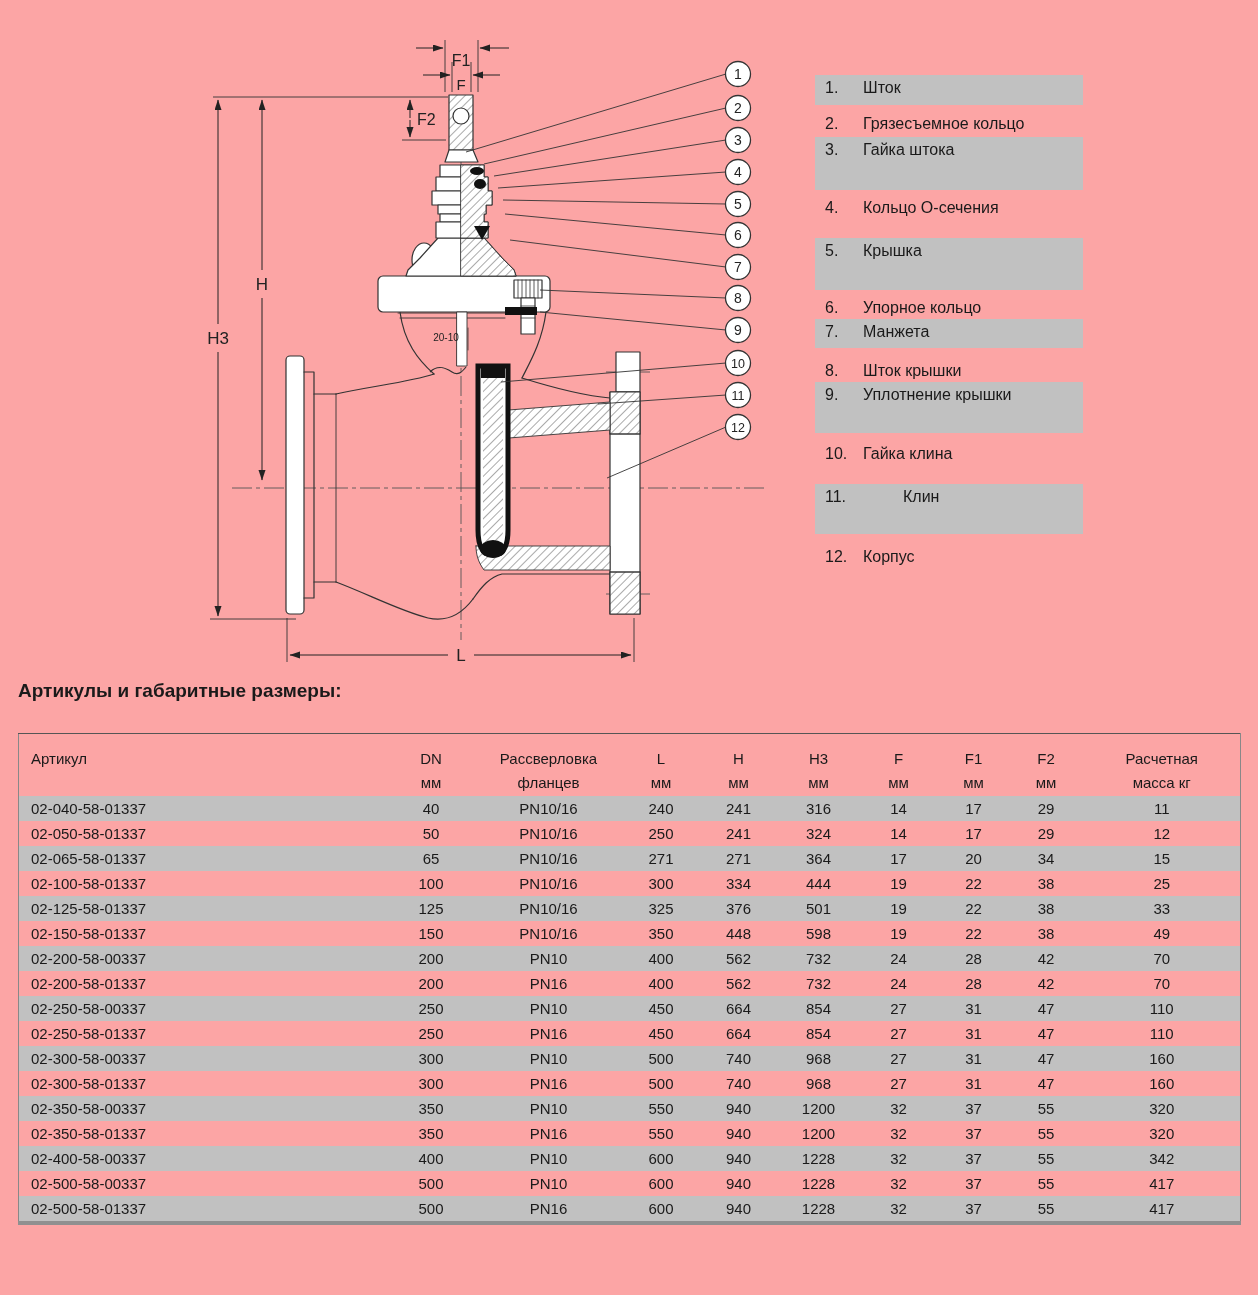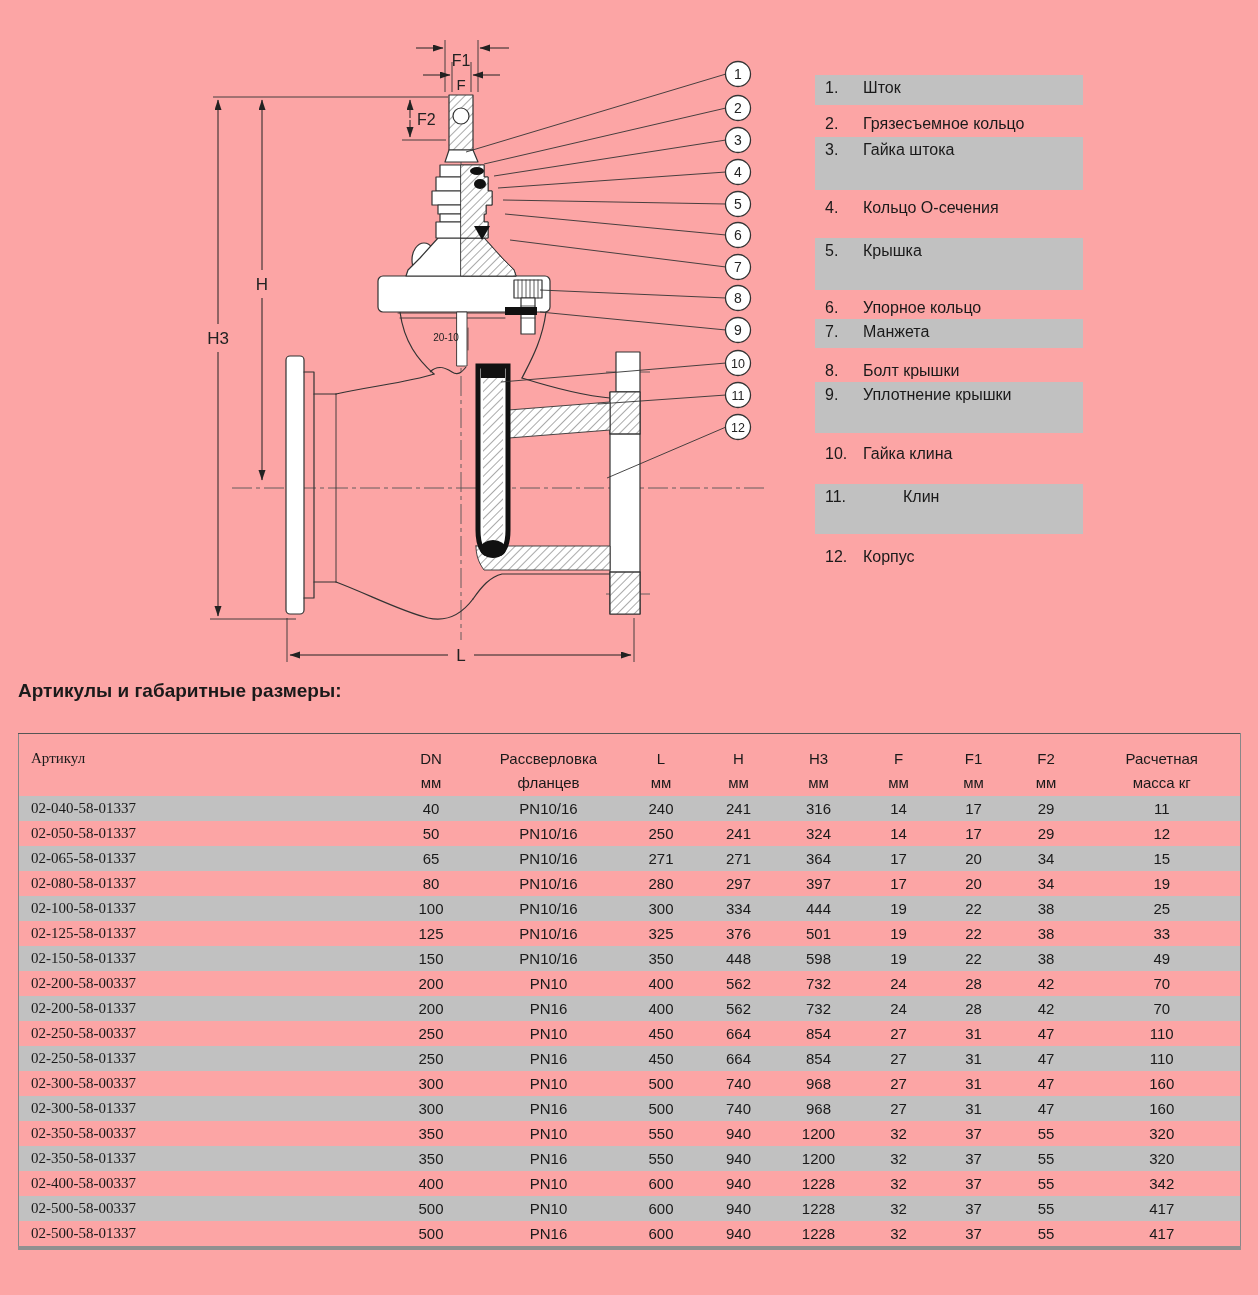--- a/index.html
+++ b/index.html
@@ -30,21 +30,21 @@
   .part-item:nth-child(12) { height:24px; }
   
   .section-title { position:absolute; left:18px; top:680px; font-size:19px; font-weight:bold; margin:0; }
   .dim-table {
     position:absolute; left:18px; top:733px; width:1222px;
     border-collapse:collapse; table-layout:fixed; font-size:15px;
     border-top:1px solid #555; border-left:1px solid #888; border-right:1px solid #888;
     border-bottom:4px solid #909090;
   }
   .dim-table td { padding:0; text-align:center; vertical-align:middle; overflow:hidden; white-space:nowrap; }
-  .dim-table td:first-child { text-align:left; padding-left:12px;font-family:Liberation Serif, serif; }
+  .dim-table td:first-child { text-align:left; padding-left:12px; }
   .dim-table thead tr.h1row td { height:33px; vertical-align:bottom; padding-bottom:2px; }
   .dim-table thead tr.h2row td { height:27px; vertical-align:middle; }
   .dim-table tbody td { height:25px; }
   .dim-table tbody tr:nth-child(odd) { background:#c1c1c1; }
 </style>
 </head>
 <body>
 
 <div class="page">
 
@@ -234,21 +234,21 @@
       <div class="part-item">
         <span class="part-num">6.</span>
         <span class="part-label">Упорное кольцо</span>
       </div>
       <div class="part-item">
         <span class="part-num">7.</span>
         <span class="part-label">Манжета</span>
       </div>
       <div class="part-item">
         <span class="part-num">8.</span>
-        <span class="part-label">Болт крышки</span>
+        <span class="part-label">Шток крышки</span>
       </div>
       <div class="part-item">
         <span class="part-num">9.</span>
         <span class="part-label">Уплотнение крышки</span>
       </div>
       <div class="part-item">
         <span class="part-num">10.</span>
         <span class="part-label">Гайка клина</span>
       </div>
       <div class="part-item">
@@ -333,32 +333,20 @@
           <td>PN10/16</td>
           <td>271</td>
           <td>271</td>
           <td>364</td>
           <td>17</td>
           <td>20</td>
           <td>34</td>
           <td>15</td>
         </tr>
         <tr>
-          <td>02-080-58-01337</td>
-          <td>80</td>
-          <td>PN10/16</td>
-          <td>280</td>
-          <td>297</td>
-          <td>397</td>
-          <td>17</td>
-          <td>20</td>
-          <td>34</td>
-          <td>19</td>
-        </tr>
-        <tr>
           <td>02-100-58-01337</td>
           <td>100</td>
           <td>PN10/16</td>
           <td>300</td>
           <td>334</td>
           <td>444</td>
           <td>19</td>
           <td>22</td>
           <td>38</td>
           <td>25</td>

